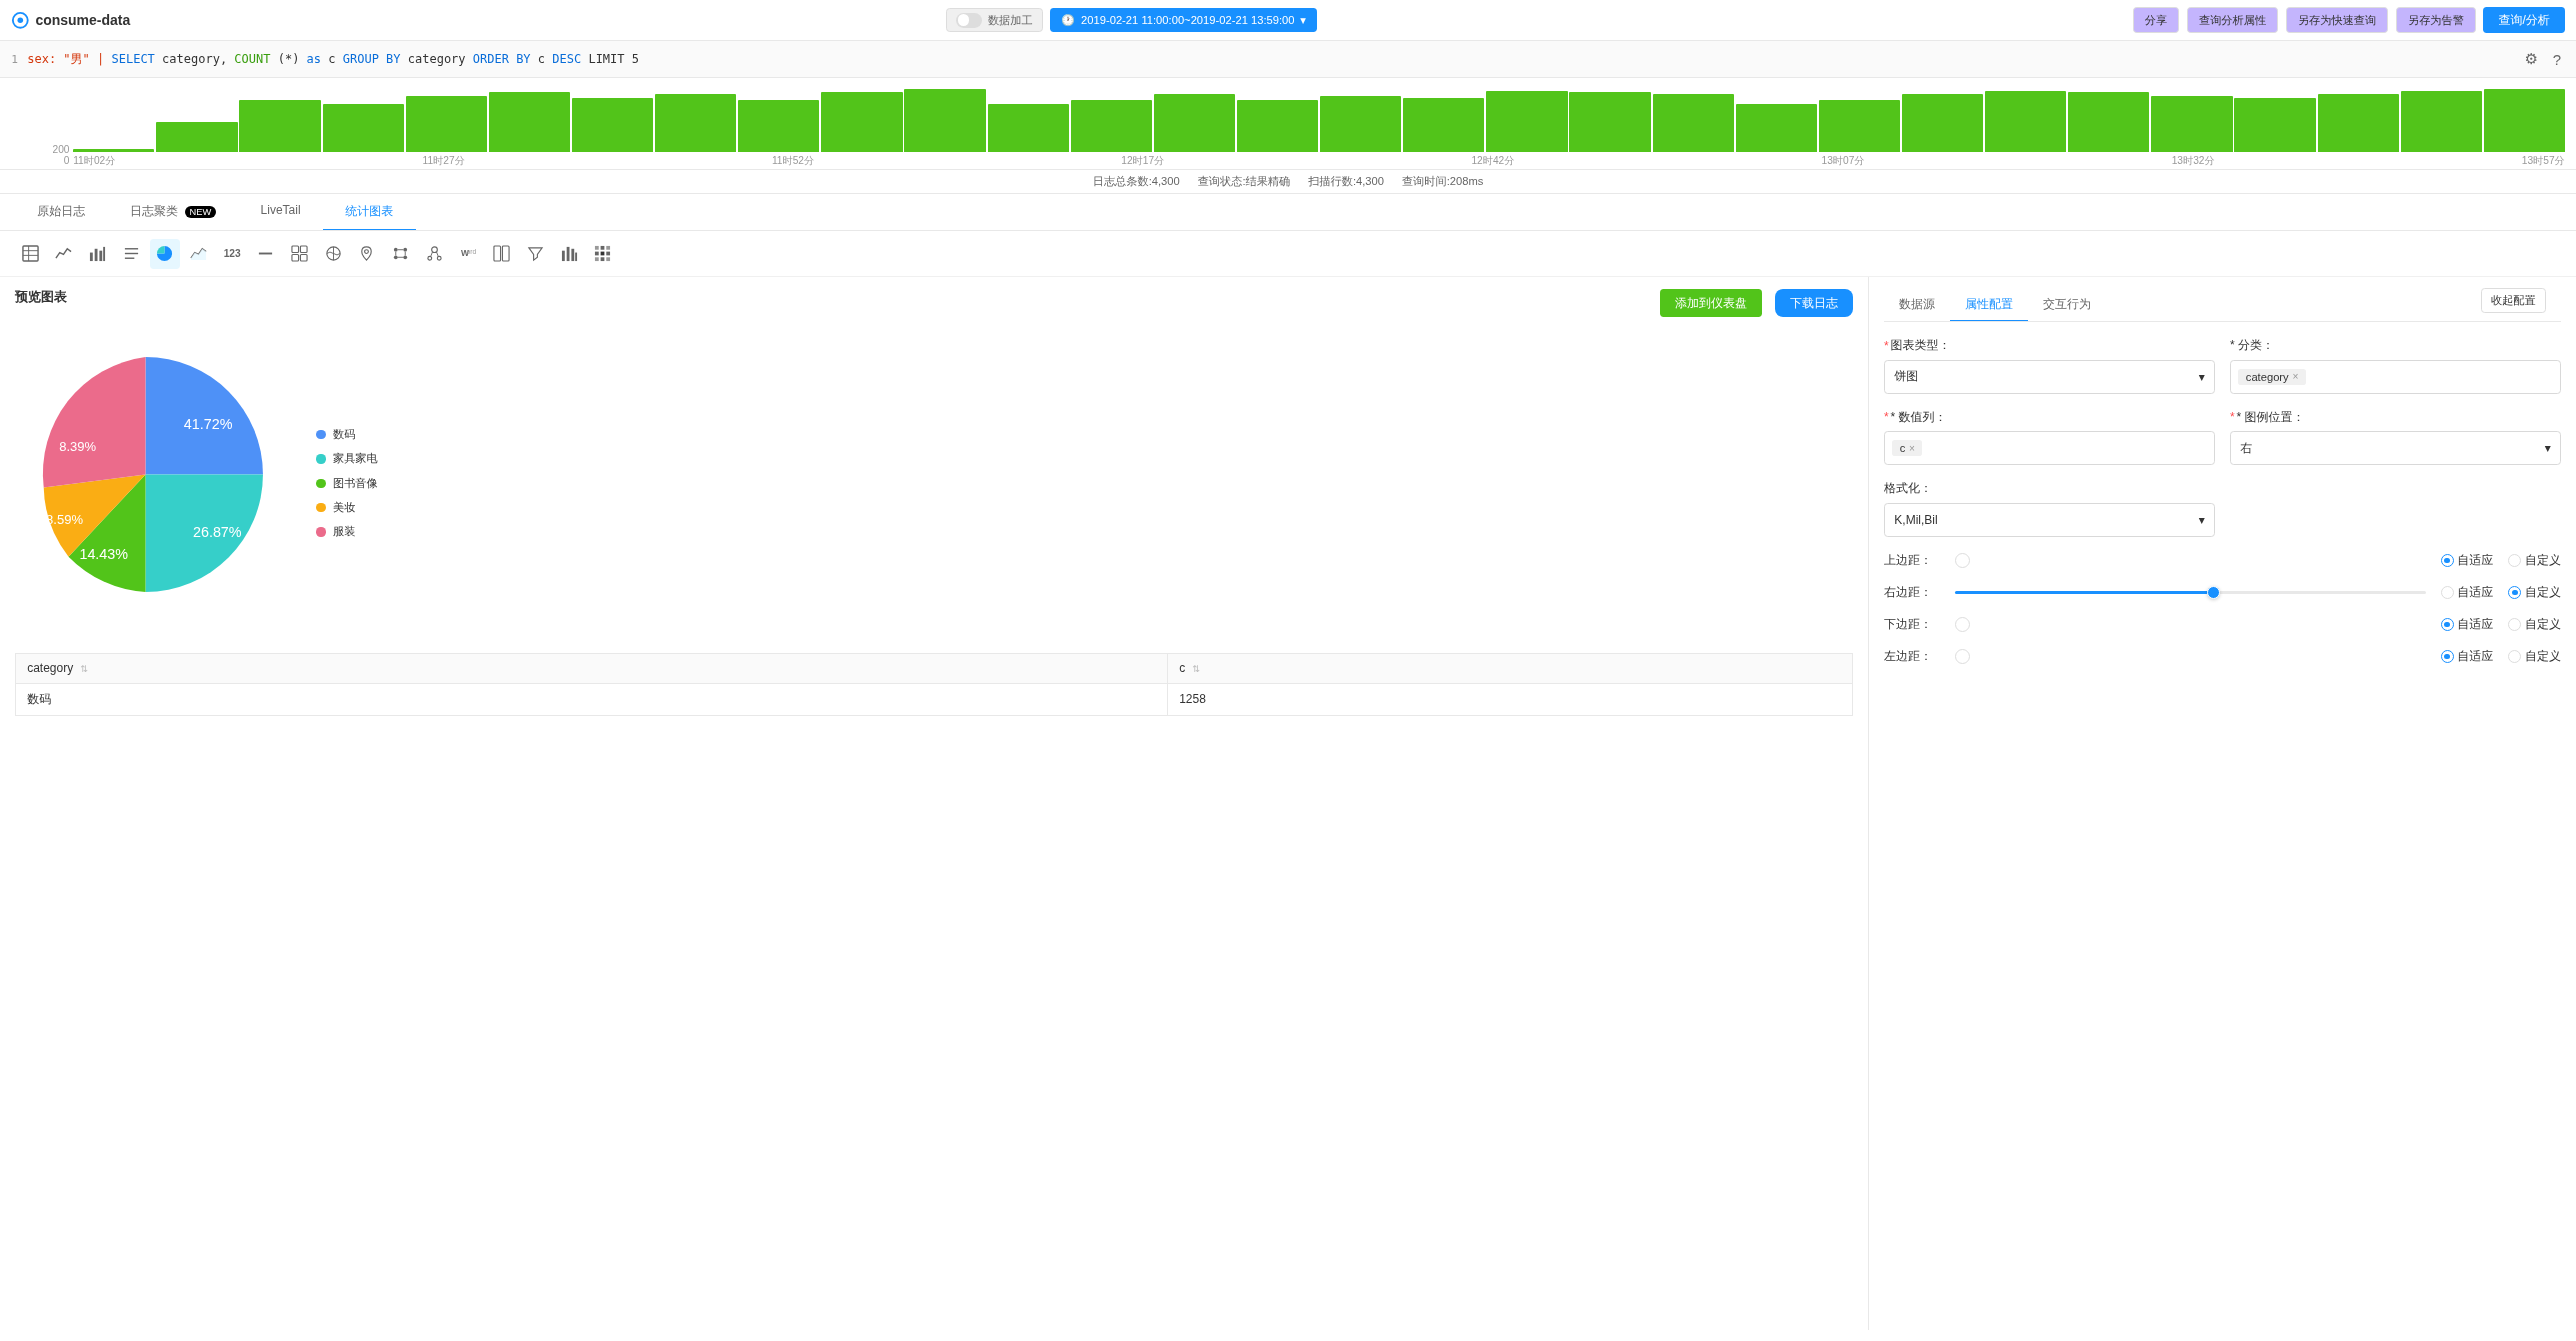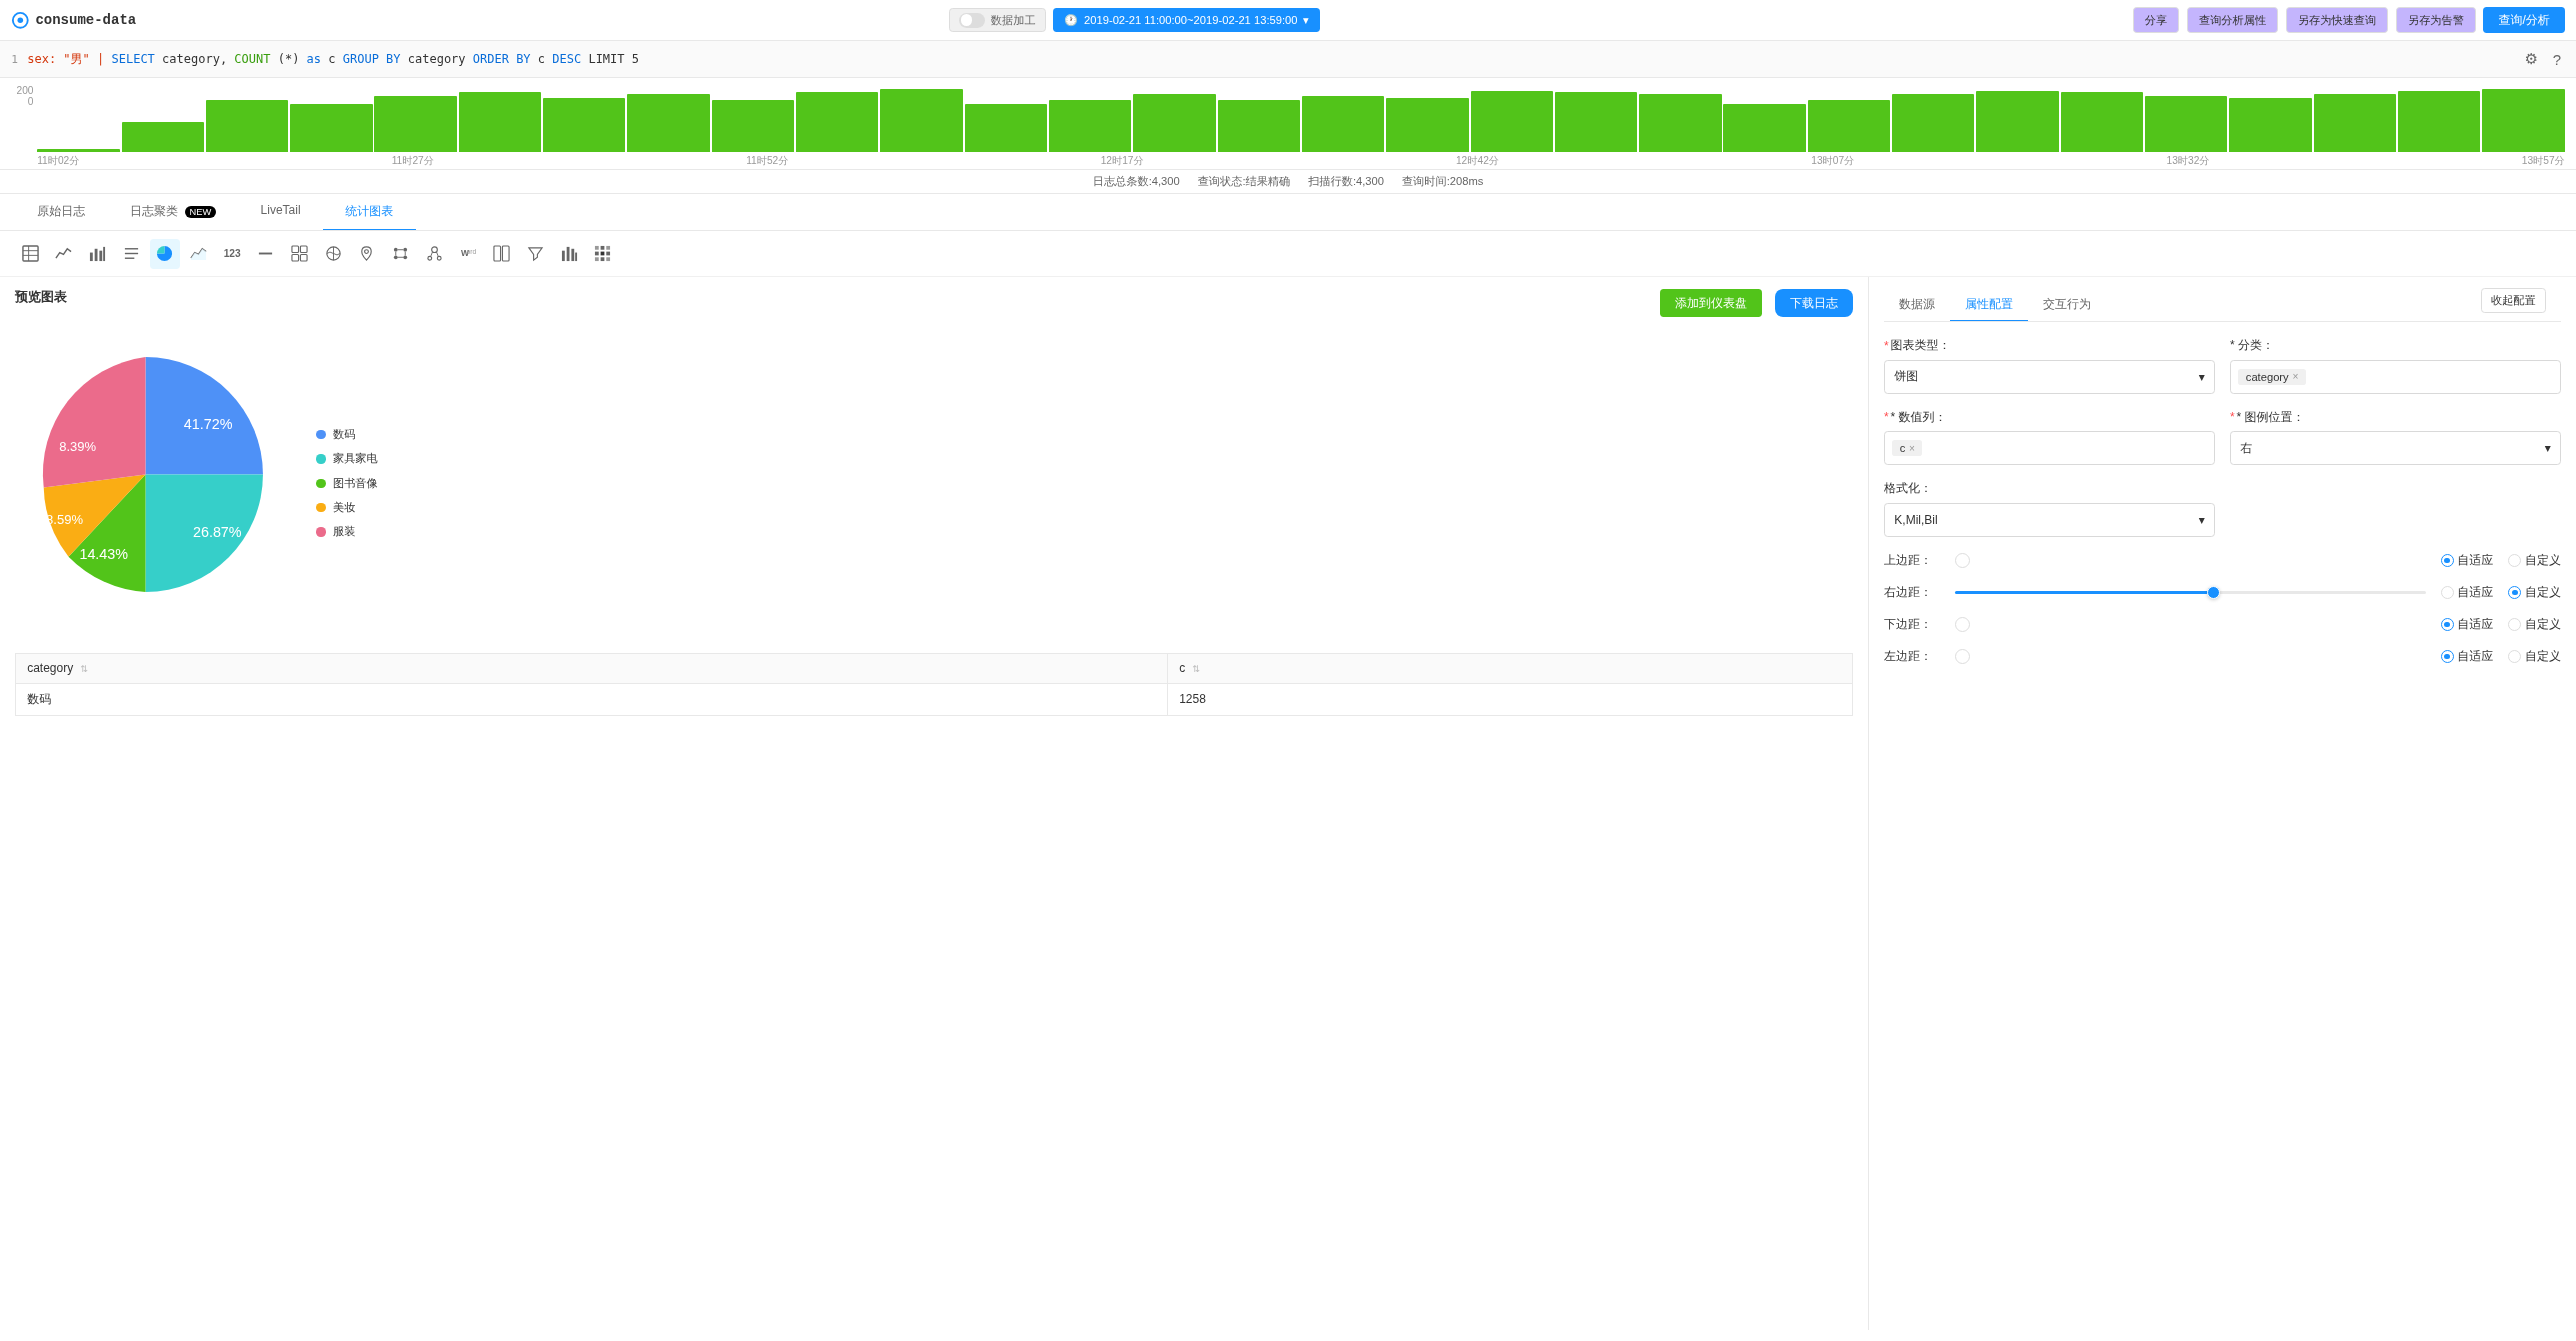--- a/index.html
+++ b/index.html
@@ -3,21 +3,21 @@
   <meta charset="utf-8">
   <style>
     * { box-sizing: border-box; margin: 0; padding: 0; }
     body { font-family: -apple-system, BlinkMacSystemFont, 'PingFang SC', 'Microsoft YaHei', sans-serif; font-size: 12px; background: #fff; color: #333; overflow: hidden; }
 
     
     .top-bar {
       display: flex; align-items: center; justify-content: space-between;
       padding: 0 11.2px; height: 41px; background: #fff; border-bottom: 0.9px solid #e8e8e8;
     }
-    .top-bar-left { display: flex; align-items: center; gap: 7.4px; font-family: Liberation Mono, monospace; }
+    .top-bar-left { display: flex; align-items: center; gap: 7.4px; }
     .app-logo { display: flex; align-items: center; gap: 5.6px; font-size: 14px; font-weight: 600; color: #333; }
     .logo-icon { width: 18.6px; height: 18.6px; }
     .top-bar-center { display: flex; align-items: flex-end; gap: 7.4px; }
     .toggle-btn { display: flex; align-items: center; gap: 5.6px; background: #f0f0f0; border: 0.9px solid #ddd; border-radius: 3.7px; padding: 3.7px 9.3px; font-size: 11.2px; cursor: pointer; color: #666; }
     .time-range-btn { display: flex; align-items: center; gap: 5.6px; background: #1890ff; border: none; border-radius: 3.7px; padding: 5.6px 11.2px; font-size: 11.2px; cursor: pointer; color: #fff; }
     .top-bar-right { display: flex; align-items: center; gap: 7.4px; }
     .top-btn { border: 0.9px solid #ddd; background: #c4b5fd; border-radius: 3.7px; padding: 4.7px 11.2px; font-size: 11.2px; cursor: pointer; color: #333; }
     .top-btn-primary { border: none; background: #1890ff; color: #fff; border-radius: 3.7px; padding: 4.7px 15px; font-size: 12px; cursor: pointer; font-weight: 500; }
 
     
@@ -164,21 +164,21 @@
     <span class="sql-kw">DESC</span>
     <span class="sql-val"> LIMIT 5</span>
   </div>
   <div class="sql-bar-actions">
     <button class="icon-btn" title="设置">⚙</button>
     <button class="icon-btn" title="帮助">?</button>
   </div>
 </div>
 
 <div class="histogram-area">
-  <div style="display:flex; align-items:flex-start;">
+  <div style="display:flex; align-items:flex-end;margin-left:36px;">
     <div style="display:flex;flex-direction:column;justify-content:space-between;width:26px;padding:3.7px 0 3.7px;font-size:10.2px;color:#999;text-align:right;padding-right:3.7px;">
       <span>200</span>
       <span>0</span>
     </div>
     <div style="flex:1;">
       <div id="hist-bars" style="display:flex;align-items:flex-end;height:70px;gap:1.9px;padding-top:3.7px;">
       <div class="hist-bar" style="height: 2.8px;"></div>
           <div class="hist-bar" style="height: 30px;"></div>
           <div class="hist-bar" style="height: 52px;"></div>
           <div class="hist-bar" style="height: 48px;"></div>

